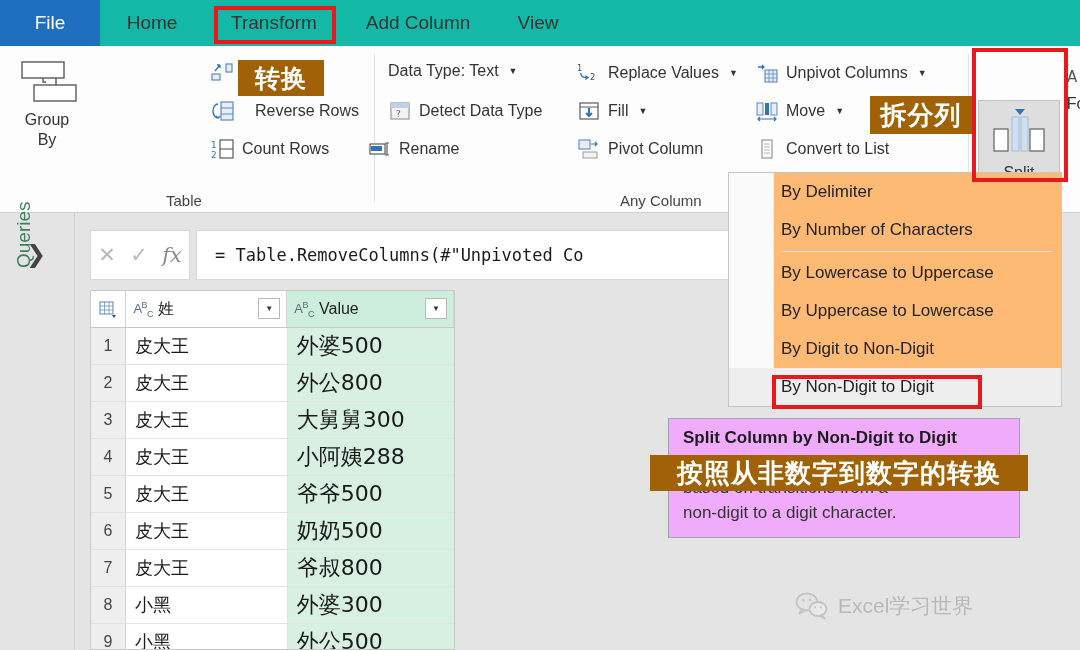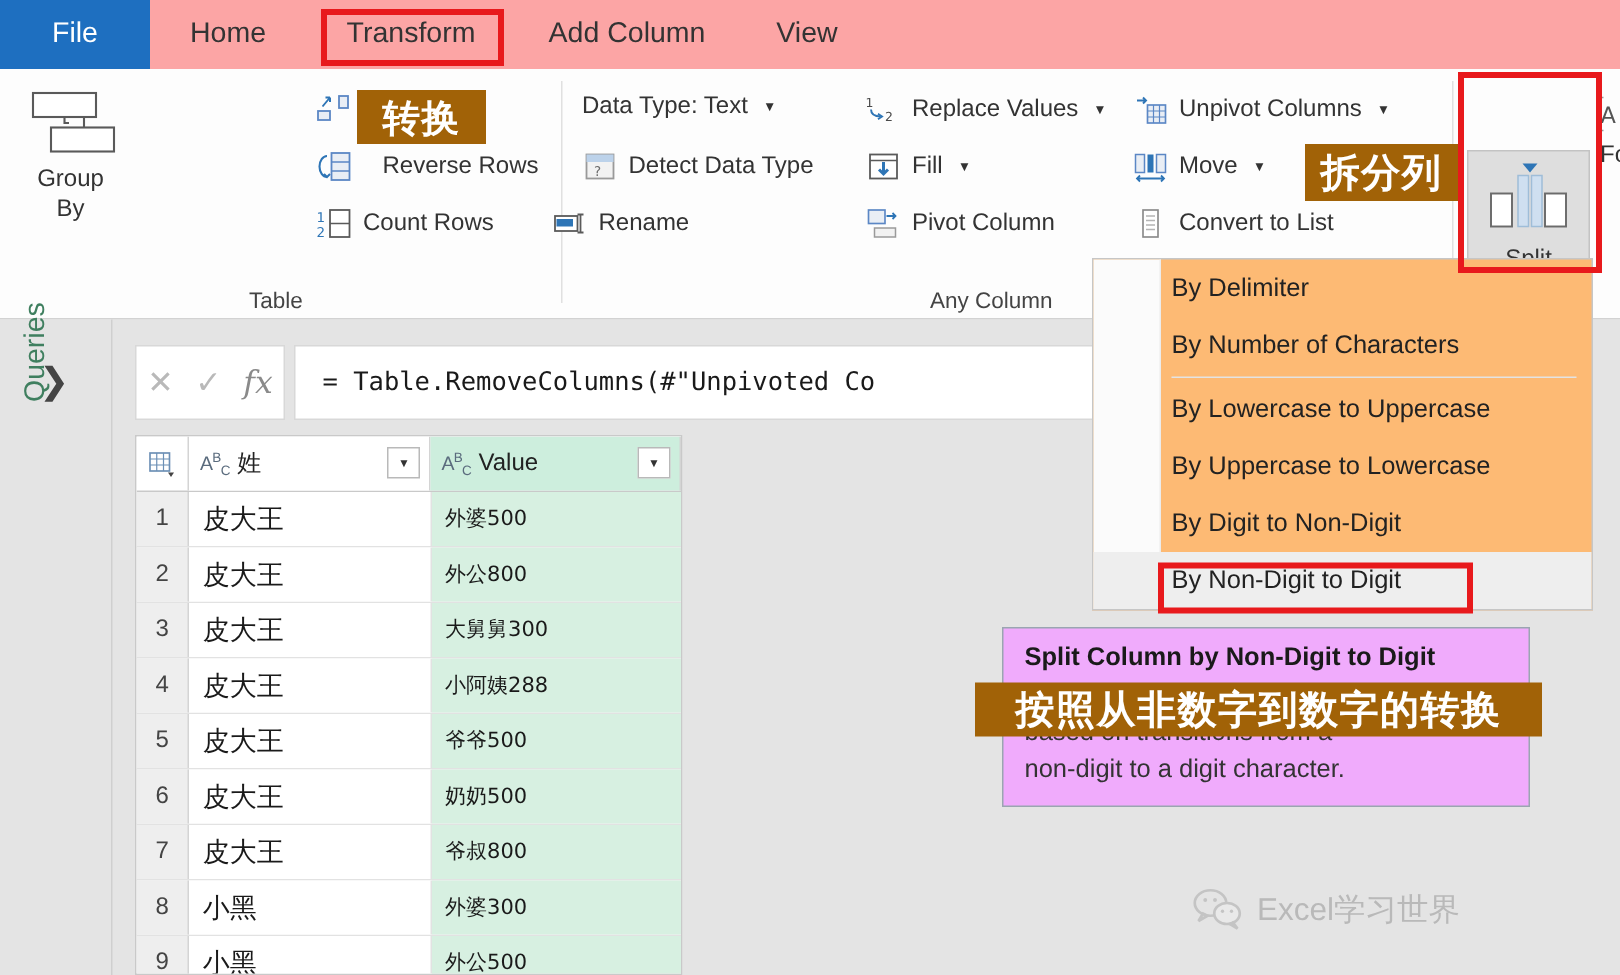--- a/index.html
+++ b/index.html
@@ -4,21 +4,21 @@
 <style>
   html,body{margin:0;padding:0;}
   body{
     width:1080px;height:650px;overflow:hidden;position:relative;
     background:#e4e4e4;
     font-family:"Liberation Sans","DejaVu Sans",sans-serif;
     -webkit-font-smoothing:antialiased;
   }
 
   
-  .tabbar{position:absolute;left:0;top:0;width:1080px;height:46px;background:#fca5a5;text-decoration:underline;}
+  .tabbar{position:absolute;left:0;top:0;width:1080px;height:46px;background:#14b8a6;text-decoration:underline;}
   .tab-file{position:absolute;left:0;top:0;width:100px;height:46px;background:#1e6fc0;
             color:#fff;font-size:19px;display:flex;align-items:center;justify-content:center;}
   .tab{position:absolute;top:0;height:46px;display:flex;align-items:center;justify-content:center;
        font-size:19px;color:#333;}
   .tab-home{left:106px;width:92px;}
   .tab-transform{left:210px;width:128px;}
   .tab-addcol{left:348px;width:140px;}
   .tab-view{left:500px;width:76px;}
   .tab-hl{position:absolute;left:214px;top:6px;width:122px;height:38px;
           border:4px solid #e8191c;box-sizing:border-box;}
@@ -78,21 +78,21 @@
   .filt{position:absolute;right:6px;top:7px;width:22px;height:21px;background:#fff;
         border:1px solid #b9b9b9;box-sizing:border-box;display:flex;align-items:center;
         justify-content:center;font-size:8px;color:#333;}
   .grow{display:flex;height:36px;border-bottom:1px solid #e2e2e2;}
   .gc-idx{width:36px;background:#eeeeee;border-right:1px solid #d4d4d4;display:flex;
           align-items:center;justify-content:center;font-size:16px;color:#444;}
   .gc-1{width:160px;background:#fff;border-right:1px solid #e2e2e2;display:flex;align-items:center;
         padding-left:9px;font-size:18px;color:#1a1a1a;
         font-family:"DejaVu Sans","Liberation Sans",sans-serif;}
   .gc-2{width:166px;background:#d7f0e1;display:flex;align-items:center;padding-left:9px;
-        font-size:14px;color:#1a1a1a;
+        font-size:22px;color:#1a1a1a;
         font-family:"DejaVu Sans","Liberation Sans",sans-serif;}
 
   
   .menu{position:absolute;left:728px;top:172px;width:334px;background:#fdba74;
         border:1px solid #c6c6c6;box-sizing:border-box;z-index:30;}
   .menu-gutter{position:absolute;left:0;top:0;width:44px;height:100%;background:#fbfbfb;
                border-right:1px solid #ececec;}
   .mi{position:relative;height:38px;display:flex;align-items:center;padding-left:52px;
       font-size:17px;color:#222;z-index:2;}
   .mi.sel{background:#eeeeee;}

